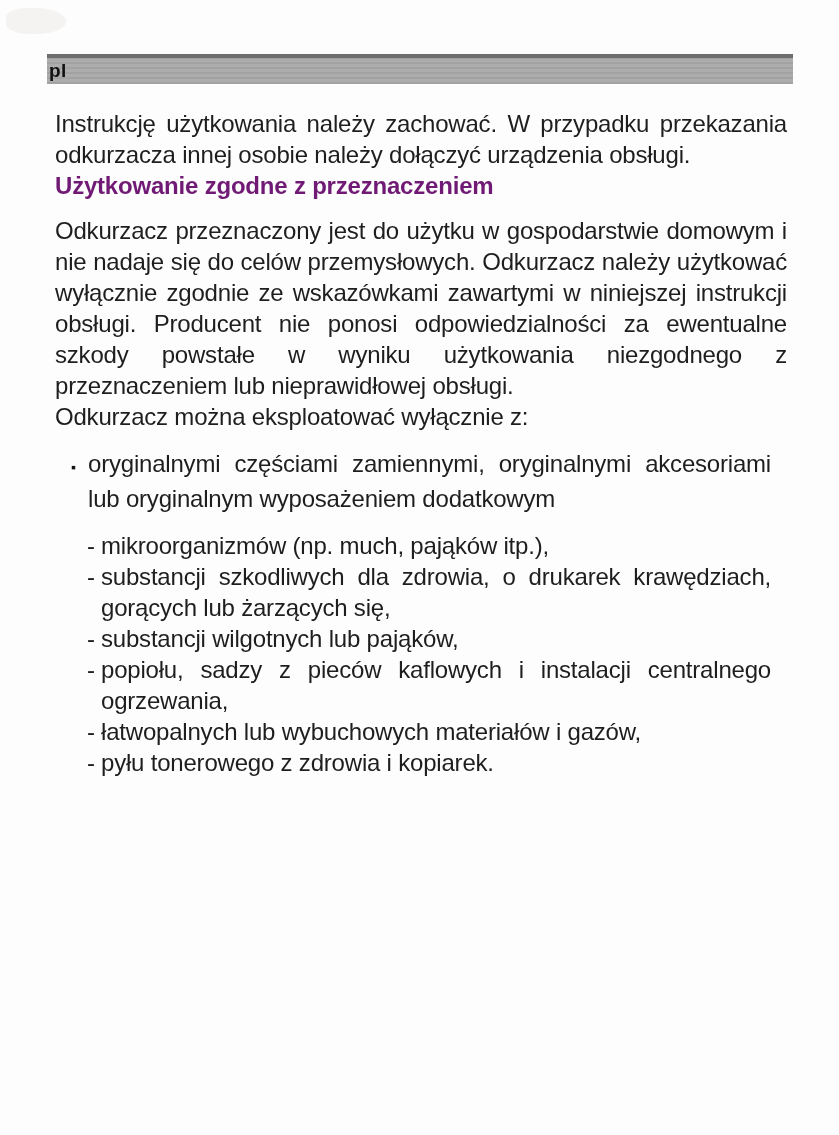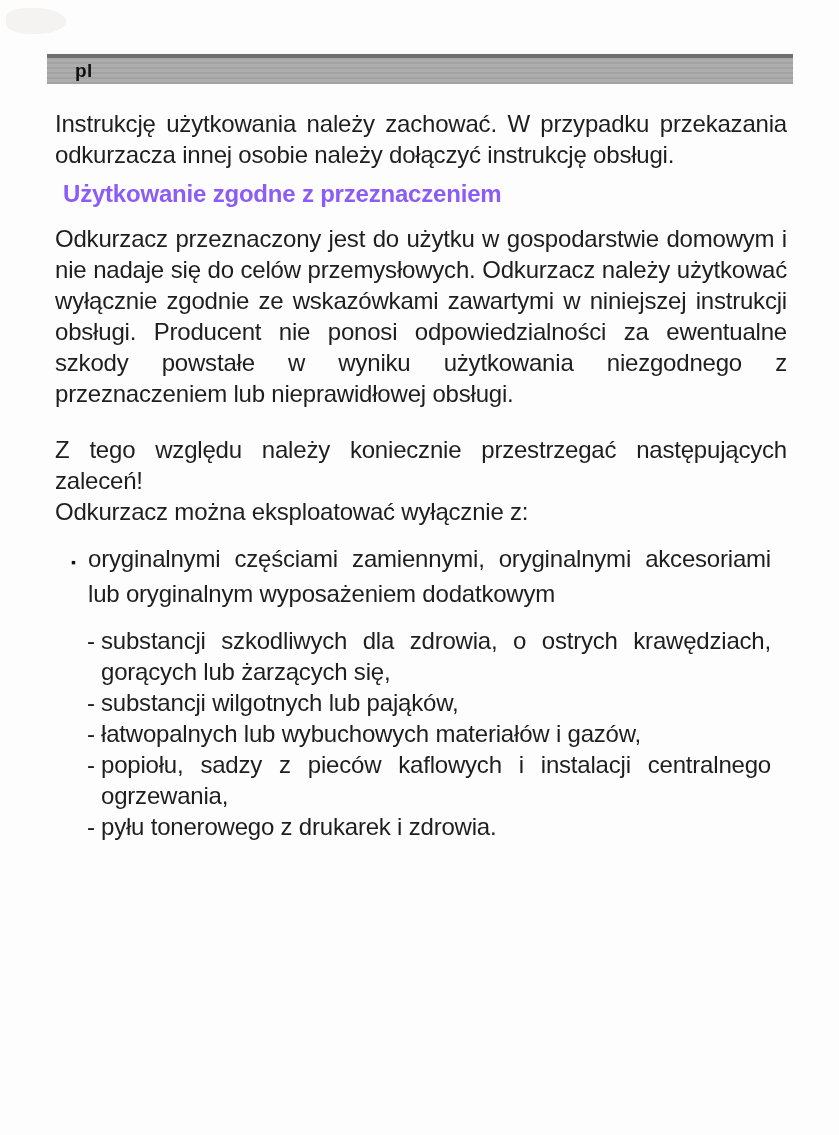--- a/index.html
+++ b/index.html
@@ -17,21 +17,21 @@
   }
   
   .langbar {
     margin: 54px 46px 0 47px;
     height: 26px;
     border-top: 4px solid #6f6f6f;
     background: repeating-linear-gradient(0deg, #a2a2a2 0px, #a2a2a2 2px, #adadad 2px, #adadad 5px);
   }
   .langbar .lang-label {
     display: inline-block;
-    padding-left: 28px;
+    padding-left: 2px;
     font-size: 19px;
     font-weight: bold;
     line-height: 26px;
     color: #101010;
     letter-spacing: 0.5px;
   }
   
   .page-text {
     margin: 0 52px 0 55px;   
     font-size: 24px;
@@ -43,25 +43,25 @@
   }
   .para { margin: 0; }
   .m-intro    { margin-top: 24px; }
   .m-heading1 { margin-top: 56px; }
   .m-para1    { margin-top: 14px; }
   .m-para2    { margin-top: 25px; }
   .m-para3    { }
   .m-heading2 { margin-top: 3px; }
   .heading {
     font-weight: bold;
-    margin: 8px;
+    margin: 0;
     font-size: 24px;
     line-height: 31px;
     text-align: justify;
-    color: #8b5cf6;
+    color: #701a75;
   }
   ul.plain-list {
     list-style: none;
     margin: 16px;
     padding: 0;
   }
   
   ul.square-list > li {
     padding-left: 17px;
     text-indent: -17px;
@@ -101,51 +101,53 @@
 <body>
 
 <div class="scan-smudge"></div>
 
 <div class="langbar">
   <span class="lang-label">pl</span>
 </div>
 
 <div class="page-text">
 
-  <p class="para m-intro">Instrukcję użytkowania należy zachować. W przypadku przekaza­nia odkurzacza innej osobie należy dołączyć instrukcję obsługi.</p>
+  <p class="para m-intro">Instrukcję użytkowania należy zachować. W przypadku przekaza­nia odkurzacza innej osobie należy dołączyć urządzenia obsługi.</p>
 
   <p class="heading m-heading1">Użytkowanie zgodne z przeznaczeniem</p>
 
   <p class="para m-para1">Odkurzacz przeznaczony jest do użytku w gospodarstwie domo­wym i nie nadaje się do celów przemysłowych. Odkurzacz należy użytkować wyłącznie zgodnie ze wskazówkami zawartymi w ninie­jszej instrukcji obsługi. Producent nie ponosi odpowiedzialności za ewentualne szkody powstałe w wyniku użytkowania niezgod­nego z przeznaczeniem lub nieprawidłowej obsługi.</p>
 
-  <p class="para m-para2">Z tego względu należy koniecznie przestrzegać następujących zaleceń!</p>
 
   <p class="para m-para3">Odkurzacz można eksploatować wyłącznie z:</p>
 
   <ul class="plain-list square-list">
     <li>
       <span class="marker">▪</span><span>oryginalnymi częściami zamiennymi, oryginalnymi akcesoriami lub oryginalnym wyposażeniem dodatkowym</span>
     </li>
   </ul>
 
 
   <ul class="plain-list square-list">
   </ul>
 
   <ul class="plain-list dash-list">
     <li>
-      <span class="marker">-</span><span>substancji szkodliwych dla zdrowia, o ostrych krawędziach, gorących lub żarzących się,</span>
+      <span class="marker">-</span><span>mikroorganizmów (np. much, pająków itp.),</span>
+    </li>
+    <li>
+      <span class="marker">-</span><span>substancji szkodliwych dla zdrowia, o drukarek krawędziach, gorących lub żarzących się,</span>
     </li>
     <li>
       <span class="marker">-</span><span>substancji wilgotnych lub pająków,</span>
     </li>
     <li>
+      <span class="marker">-</span><span>popiołu, sadzy z pieców kaflowych i instalacji centralnego ogrzewania,</span>
+    </li>
+    <li>
       <span class="marker">-</span><span>łatwopalnych lub wybuchowych materiałów i gazów,</span>
     </li>
     <li>
-      <span class="marker">-</span><span>popiołu, sadzy z pieców kaflowych i instalacji centralnego ogrzewania,</span>
-    </li>
-    <li>
-      <span class="marker">-</span><span>pyłu tonerowego z drukarek i zdrowia.</span>
+      <span class="marker">-</span><span>pyłu tonerowego z zdrowia i kopiarek.</span>
     </li>
   </ul>
 
 </div>
 
 </body></html>

